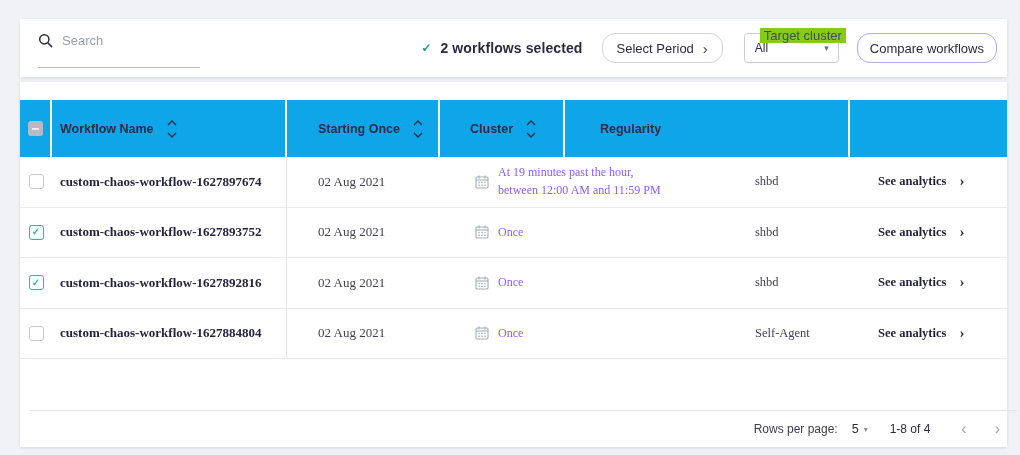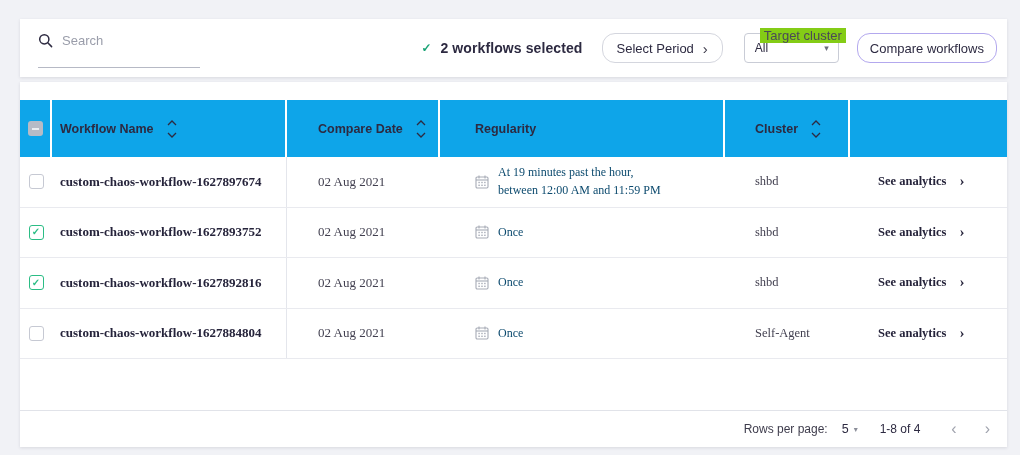--- a/index.html
+++ b/index.html
@@ -77,29 +77,29 @@
   .row-cb {
     width:15px; height:15px; border:1.5px solid #c6c9d3; border-radius:3px; background:#fff;
     display:flex; align-items:center; justify-content:center; cursor:pointer;
   }
   .row-cb .glyph { display:none; color:#2bbd85; font-size:10px; font-weight:bold; line-height:1; }
   .row-cb.checked { border-color:#2bbd85; }
   .row-cb.checked .glyph { display:block; }
   .wf-name { font-size:13px; font-weight:bold; color:#26243b; }
   .wf-date { font-size:13px; color:#413f4f; }
   .reg { display:flex; align-items:center; gap:9px; }
-  .reg .txt { font-size:12px; color:#0c4a6e; white-space:pre-line; line-height:1.45; }
+  .reg .txt { font-size:12px; color:#8b5cf6; white-space:pre-line; line-height:1.45; }
   .cal { flex:0 0 auto; color:#a7abb6; display:block; }
   .clu { font-size:12.5px; color:#413f4f; }
   .see { display:flex; align-items:center; gap:13px; cursor:pointer; }
   .see .txt { font-size:12.5px; font-weight:bold; color:#26243b; }
   .see .chev { font-size:15px; font-weight:bold; color:#26243b; line-height:1; }
   
   .tfoot {
-    position:absolute; bottom:0; left:0; width:987px; height:37px;
+    position:absolute; bottom:0; left:10px; width:987px; height:37px;
     border-top:1px solid #e1e3e9; display:flex; align-items:center;
     justify-content:flex-end; padding-right:13px;
   }
   .rpp-label { font-size:12px; color:#3e3c4c; margin-right:14px; }
   .rpp-select { display:flex; align-items:center; gap:5px; cursor:pointer; margin-right:22px; }
   .rpp-select .val { font-size:12.5px; color:#2d2a41; }
   .rpp-select .caret { font-size:8px; color:#8b8e99; }
   .range { font-size:12px; color:#2d2a41; margin-right:27px; }
   .pg-btn { color:#a0a3ae; font-size:16px; line-height:1; cursor:pointer; padding:2px 4px; }
   .pg-btn.prev { margin-right:20px; }
@@ -149,43 +149,43 @@
       <span class="sort">
         <svg width="10" height="6" viewBox="0 0 10 6">
             <polyline points="1,5 5,1 9,5" fill="none" stroke="currentColor" stroke-width="1.3"></polyline>
           </svg>
         <svg width="10" height="6" viewBox="0 0 10 6">
             <polyline points="1,1 5,5 9,1" fill="none" stroke="currentColor" stroke-width="1.3"></polyline>
           </svg>
       </span>
     </div>
     <div class="cell c2">
-      <span class="th-label">Compare Date</span>
+      <span class="th-label">Starting Once</span>
       <span class="sort">
         <svg width="10" height="6" viewBox="0 0 10 6">
             <polyline points="1,5 5,1 9,5" fill="none" stroke="currentColor" stroke-width="1.3"></polyline>
           </svg>
         <svg width="10" height="6" viewBox="0 0 10 6">
             <polyline points="1,1 5,5 9,1" fill="none" stroke="currentColor" stroke-width="1.3"></polyline>
           </svg>
       </span>
-    </div>
-    <div class="cell c3">
-      <span class="th-label">Regularity</span>
     </div>
     <div class="cell c4">
       <span class="th-label">Cluster</span>
       <span class="sort">
         <svg width="10" height="6" viewBox="0 0 10 6">
             <polyline points="1,5 5,1 9,5" fill="none" stroke="currentColor" stroke-width="1.3"></polyline>
           </svg>
         <svg width="10" height="6" viewBox="0 0 10 6">
             <polyline points="1,1 5,5 9,1" fill="none" stroke="currentColor" stroke-width="1.3"></polyline>
           </svg>
       </span>
+    </div>
+    <div class="cell c3">
+      <span class="th-label">Regularity</span>
     </div>
     <div class="cell c5"></div>
   </div>
 
   <div class="tbody">
 
     <div class="trow">
       <div class="cell c0">
           <span class="row-cb"></span>
         </div>

